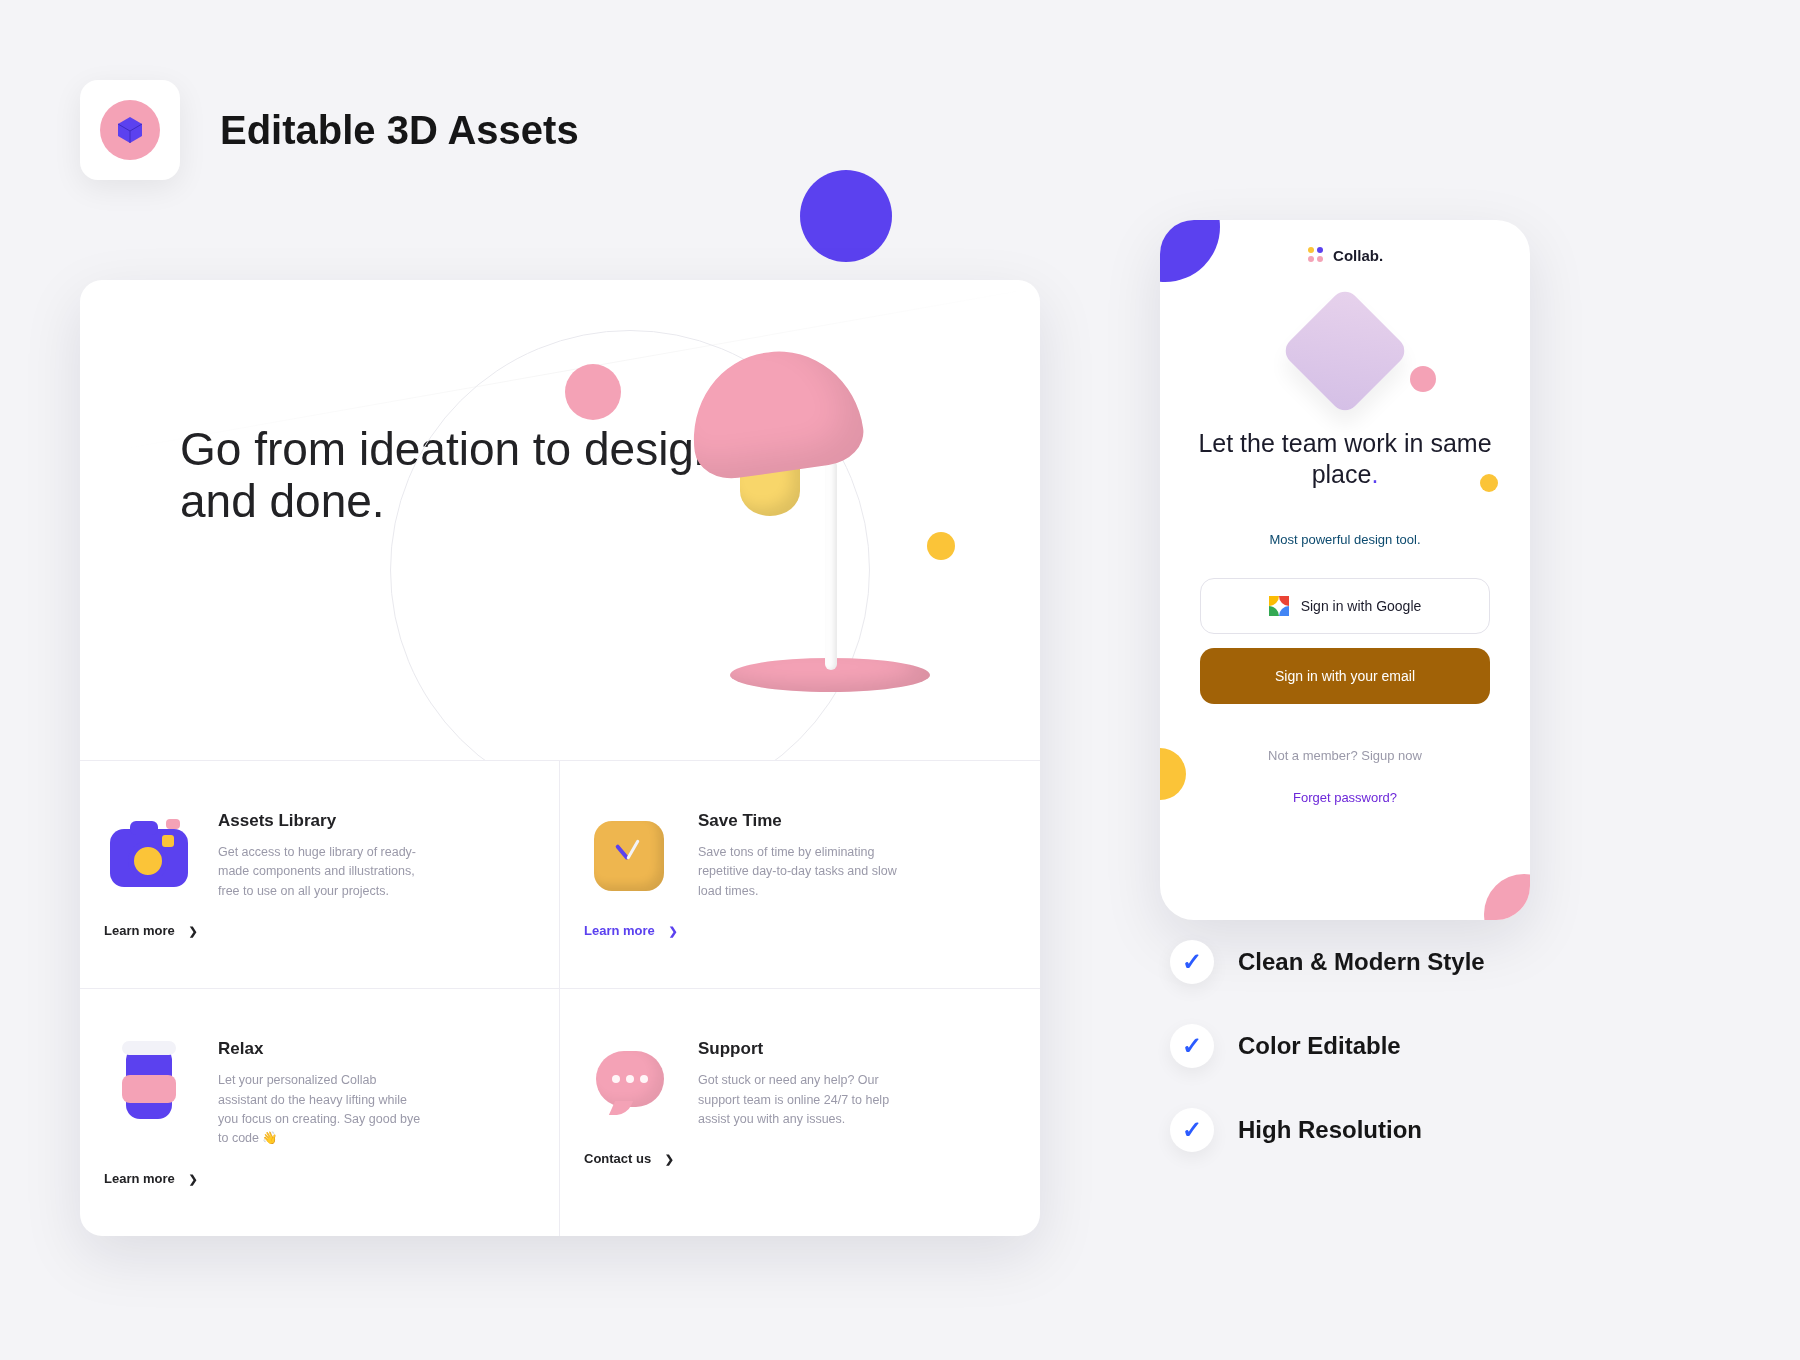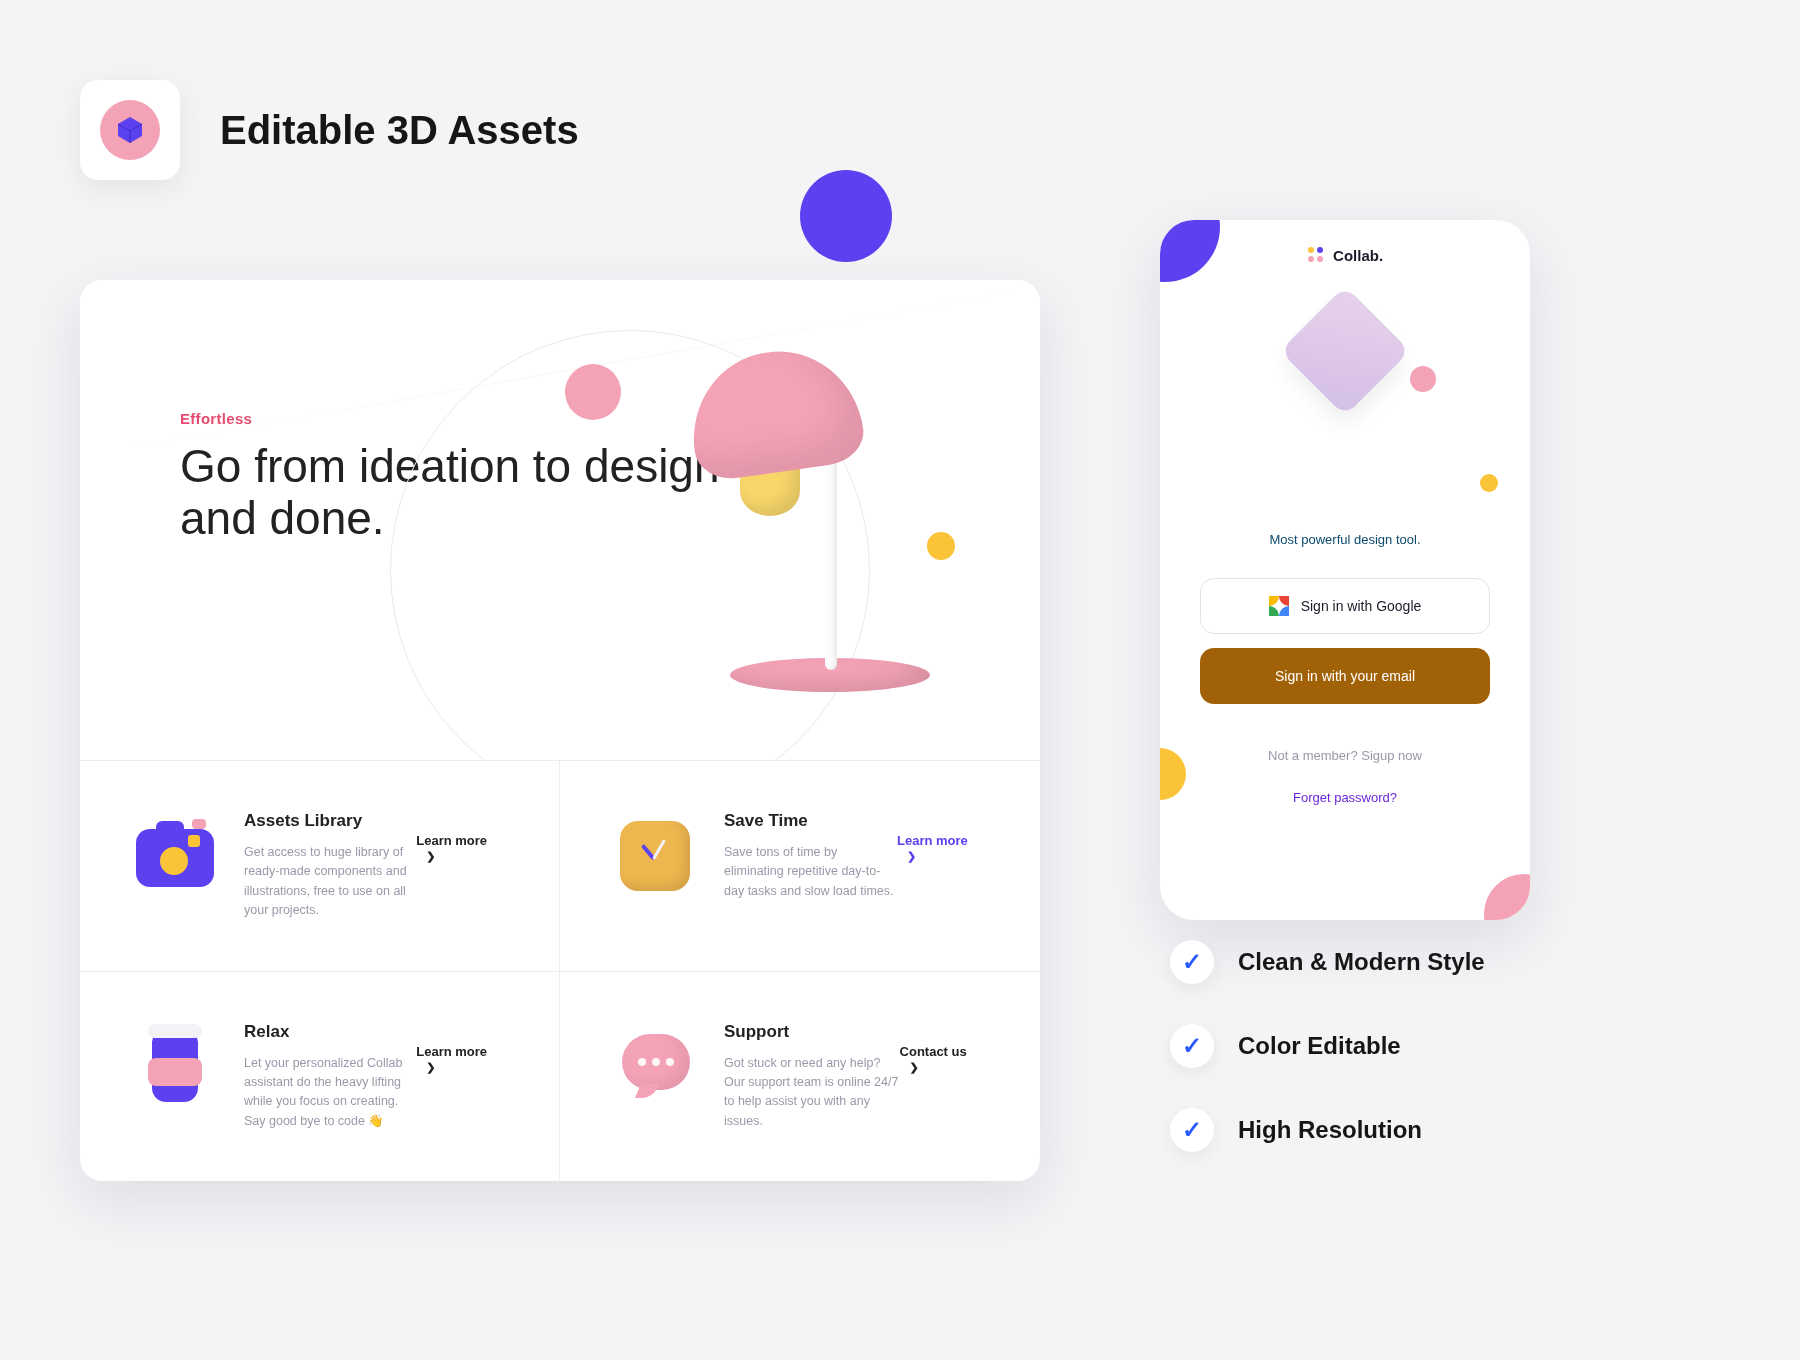--- a/index.html
+++ b/index.html
@@ -117,22 +117,23 @@
   .dot-pink  { position:absolute; left:485px; top:84px; width:56px; height:56px; border-radius:50%; background:#f4a2b6; }
   .dot-yellow{ position:absolute; right:85px; top:252px; width:28px; height:28px; border-radius:50%; background:#fbc438; }
 
   
   .features {
     display:grid;
     grid-template-columns: 1fr 1fr;
     border-top:1px solid #edecf2;
   }
   .feature {
-    padding: 50px 60px 50px 50px;
+    padding: 50px 60px 50px 24px;
     display:flex;
+    flex-direction:column;
   }
   .feature:nth-child(odd){ border-right:1px solid #edecf2; }
   .feature-row-top { border-bottom:1px solid #edecf2; }
   .feature-inner { display:flex; align-items:flex-start; }
   .feature-icon {
     width: 90px; height: 90px;
     flex:none;
     margin-right: 24px;
     position:relative;
   }
@@ -260,21 +261,20 @@
 
   <div class="float-purple"></div>
 
   <div class="landing-card">
     <div class="hero-area">
       <div class="hero-line-1"></div>
       <div class="hero-big-circle"></div>
       <div class="dot-pink"></div>
       <div class="dot-yellow"></div>
 
-      <div class="hero-overline">Effortless</div>
       <div class="hero-headline">Go from ideation to design and done.</div>
 
       <div class="lamp">
         <div class="lamp-base"></div>
         <div class="lamp-pole"></div>
         <div class="lamp-bulb"></div>
         <div class="lamp-head"></div>
       </div>
     </div>
 
@@ -371,20 +371,23 @@
         <span class="d d1"></span><span class="d d2"></span><span class="d d3"></span><span class="d d4"></span>
       </span>
       <span>Collab.</span>
     </div>
 
     <div class="m-hero">
       <div class="m-cube"></div>
       <div class="m-pink-dot"></div>
     </div>
 
+    <div class="m-head">
+      <span>Let the team work in same place</span><span class="period">.</span>
+    </div>
     <div class="m-sub">Most powerful design tool.</div>
 
     <div class="m-btn m-btn-google">
       <span class="g-logo">
         <span class="g-r"></span>
           <span class="g-b"></span>
           <span class="g-g"></span>
           <span class="g-y"></span>
       </span>
       <span>Sign in with Google</span>

